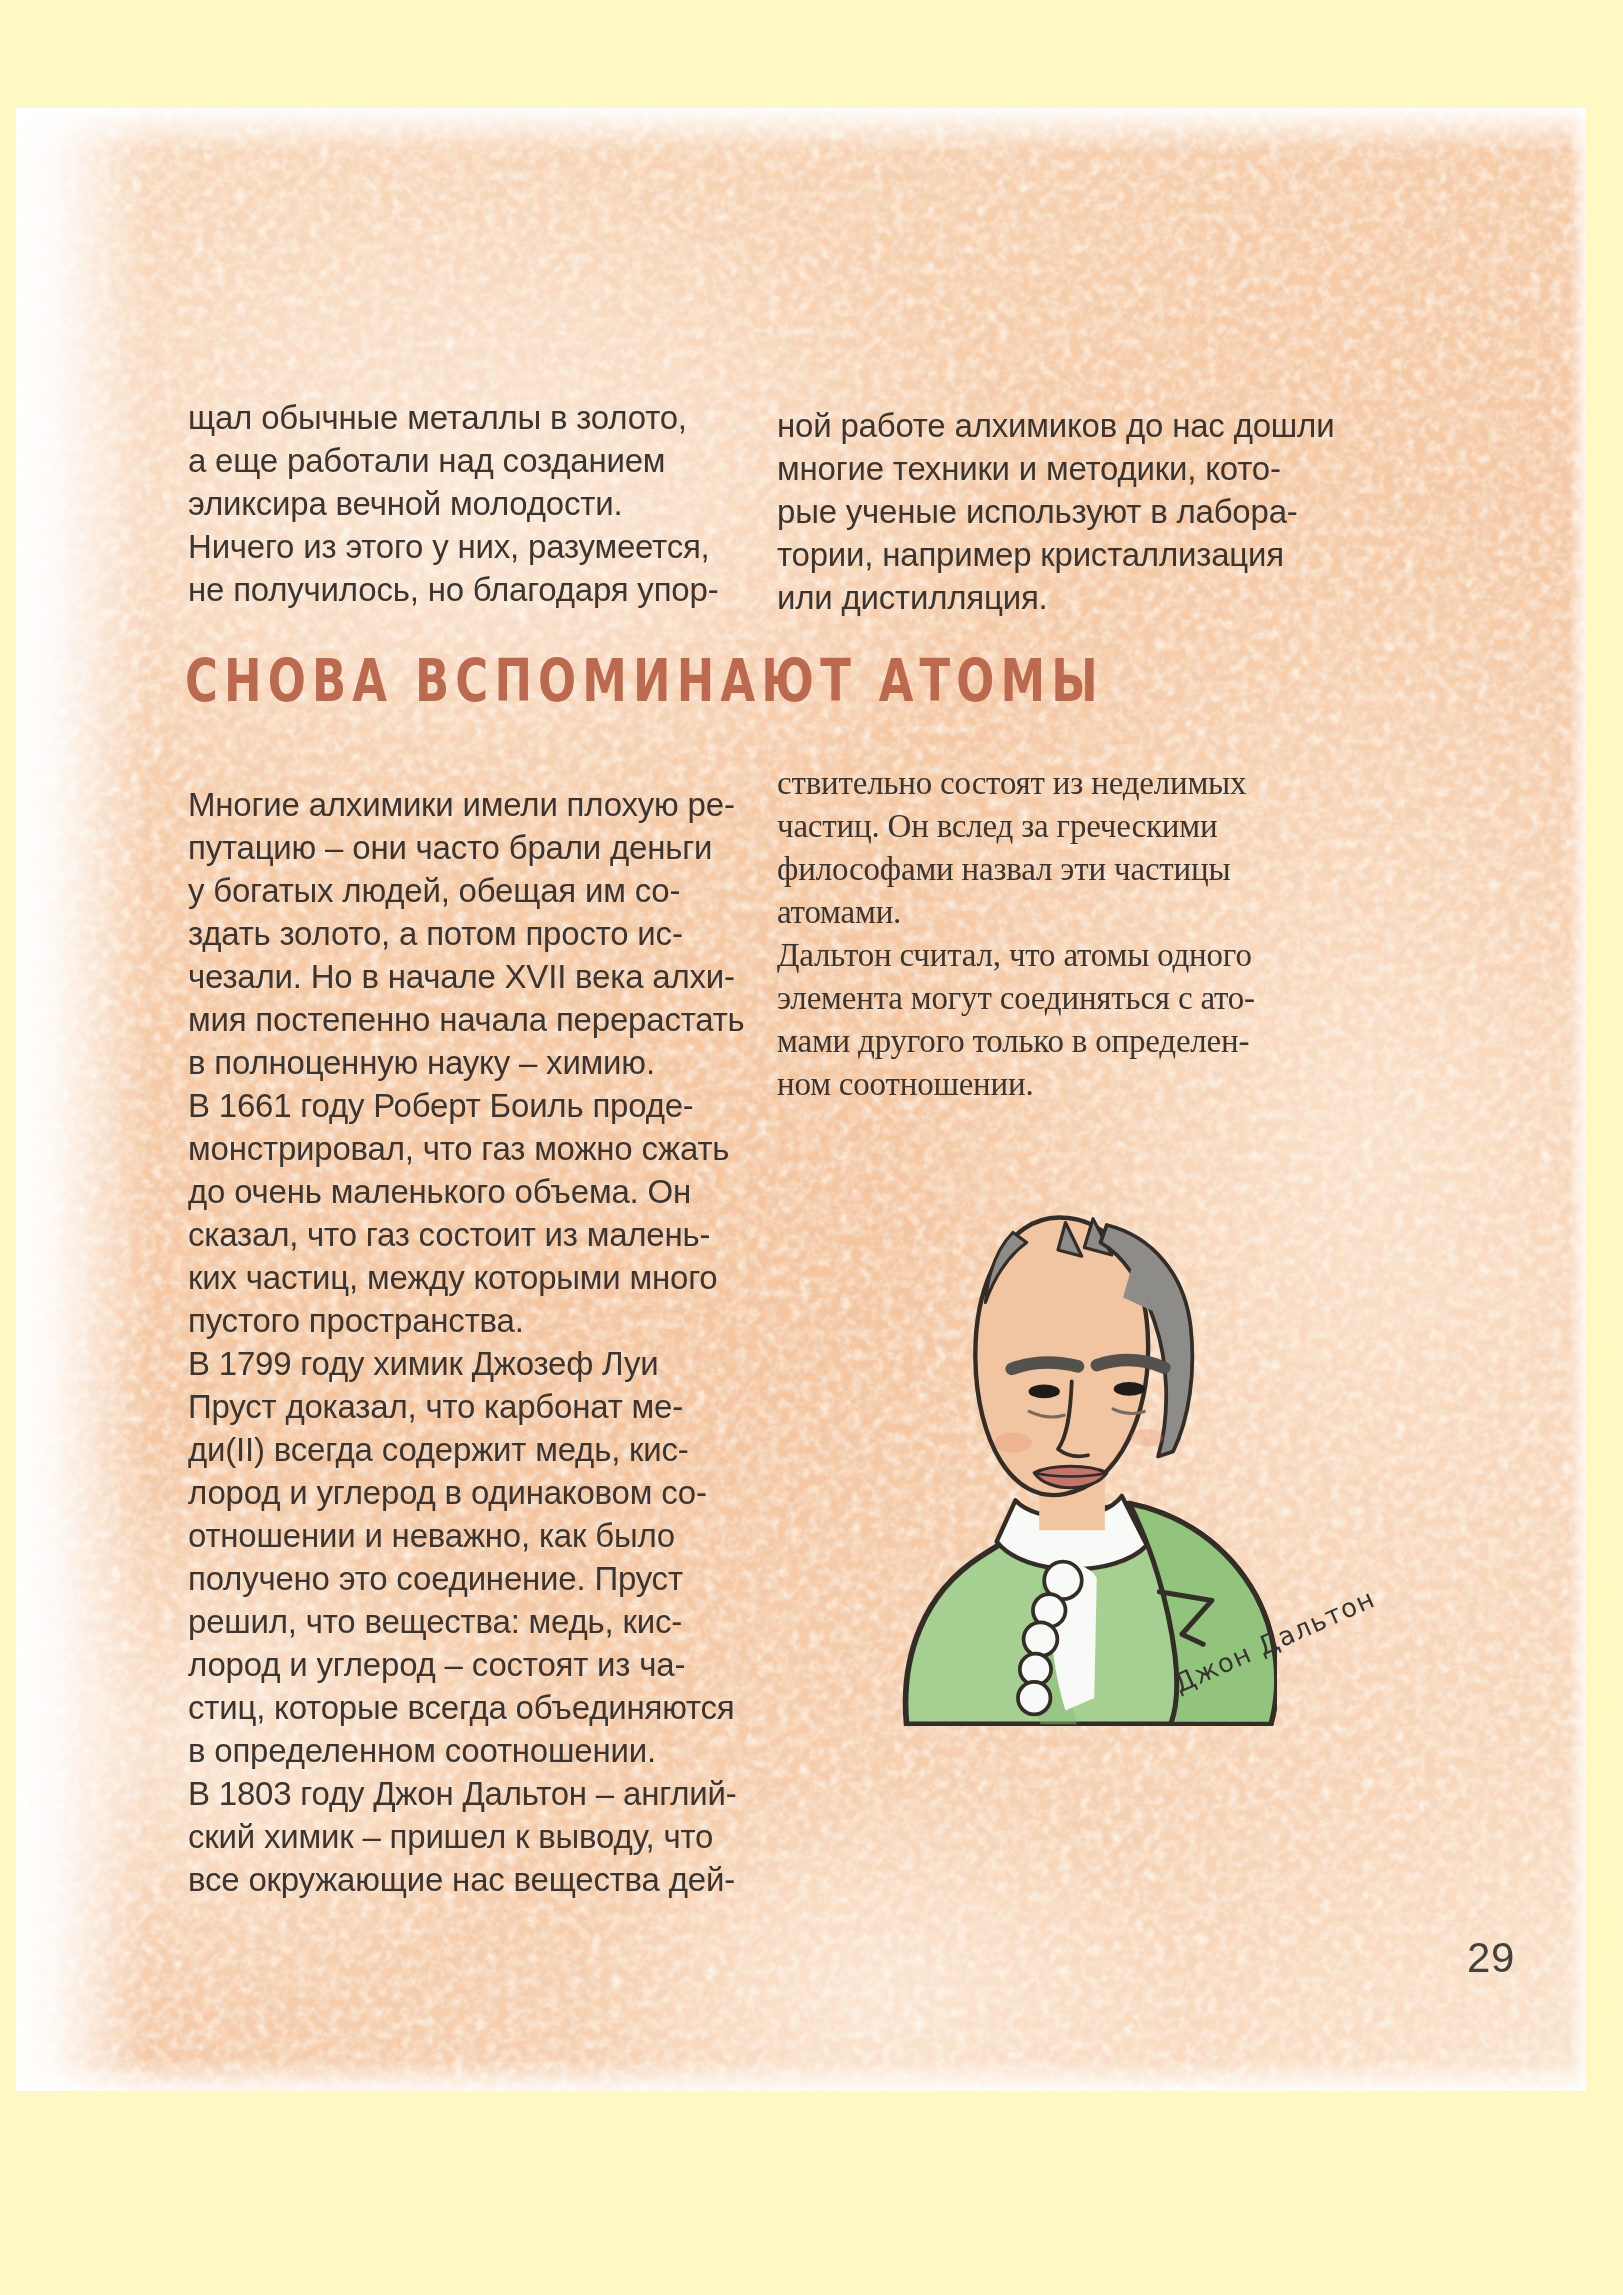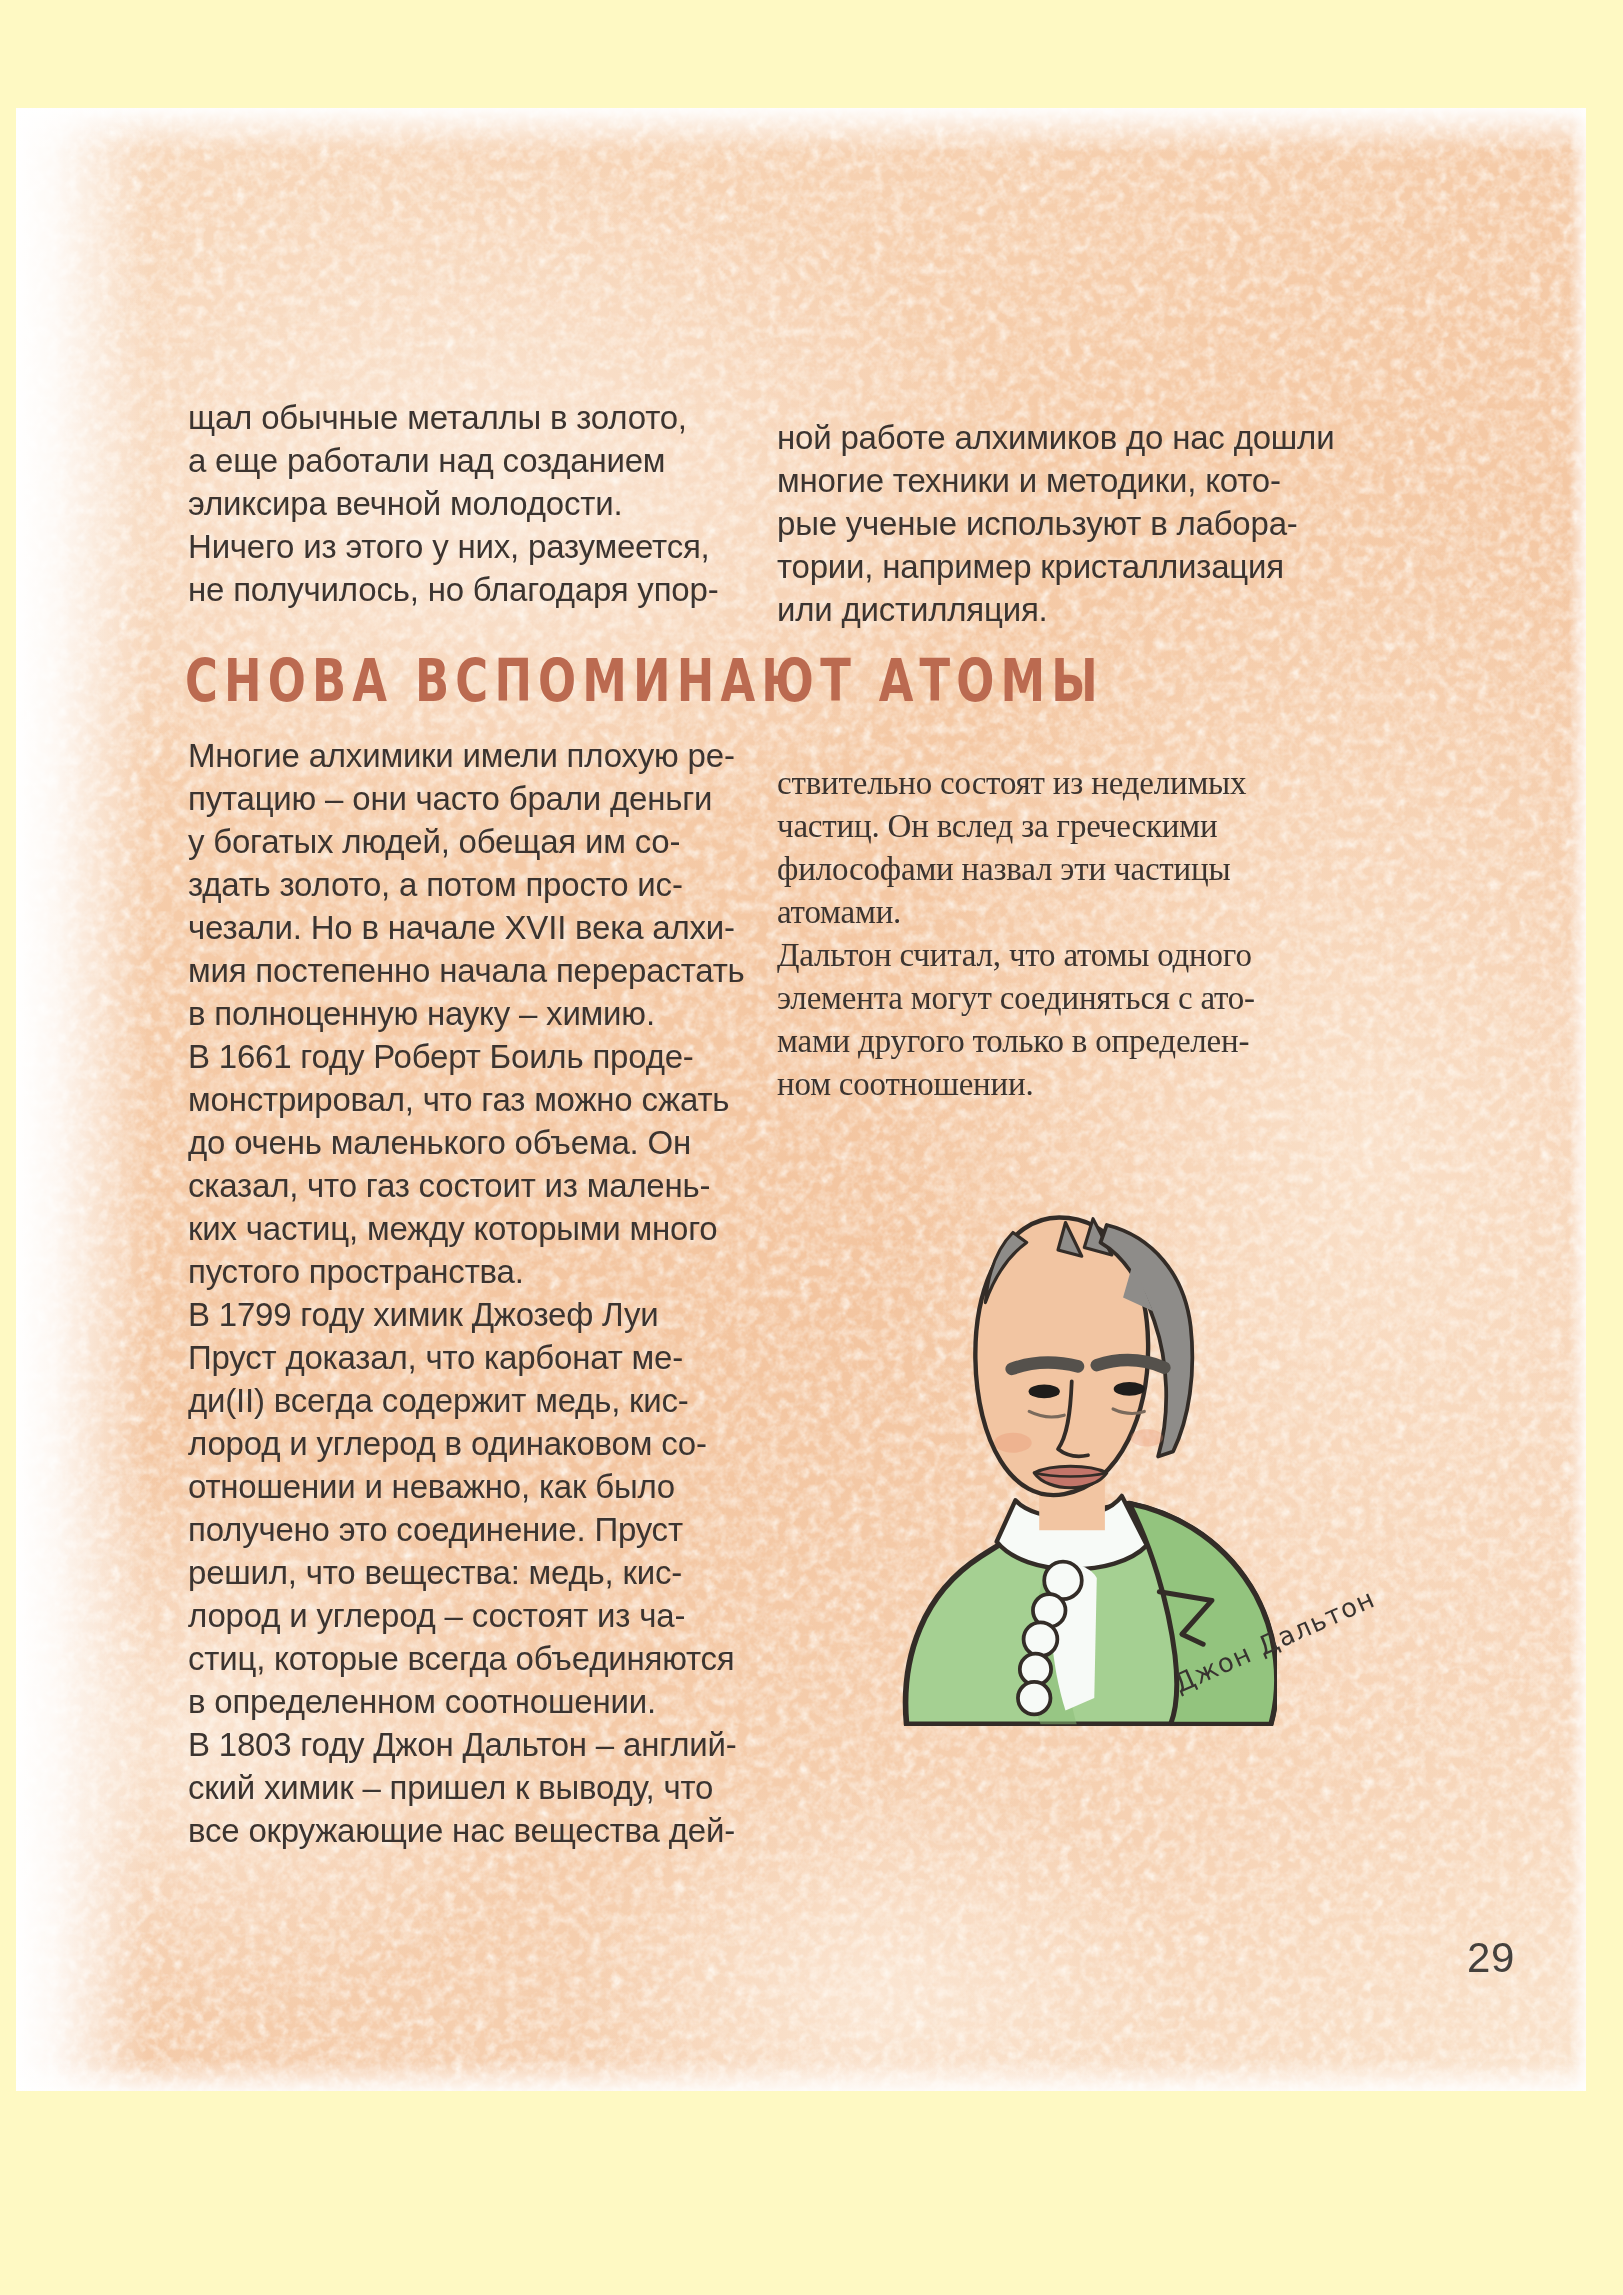--- a/index.html
+++ b/index.html
@@ -42,22 +42,22 @@
     color:#3b3430; white-space:pre;
   }
   .heading {
     position:absolute; left:185px; top:651px;
     font-family:"DejaVu Sans",sans-serif;
     font-size:59px; line-height:59px; font-weight:bold;
     letter-spacing:8.1px; color:#bb6a50; white-space:nowrap;
     transform:scaleX(0.76); transform-origin:0 50%;
   }
   .top-left  { left:188px;  top:396px; }
-  .top-right { left:777px; top:416px; }
-  .col-left  { left:188px;  top:734px; }
+  .top-right { left:777px; top:404px; }
+  .col-left  { left:188px;  top:783px; }
   .col-right { left:777px; top:762px;font-family:Liberation Serif, serif; }
   .portrait { position:absolute; left:864px; top:1162px; width:413px; height:564px; }
   .caption {
     position:absolute; left:1149px; top:1626px; width:251px;
     font-family:"DejaVu Sans",sans-serif;
     font-size:26px; letter-spacing:1.3px; color:#383330;
     transform:rotate(-24deg); transform-origin:50% 50%;
     text-align:center; white-space:nowrap;
   }
   .page-number {

